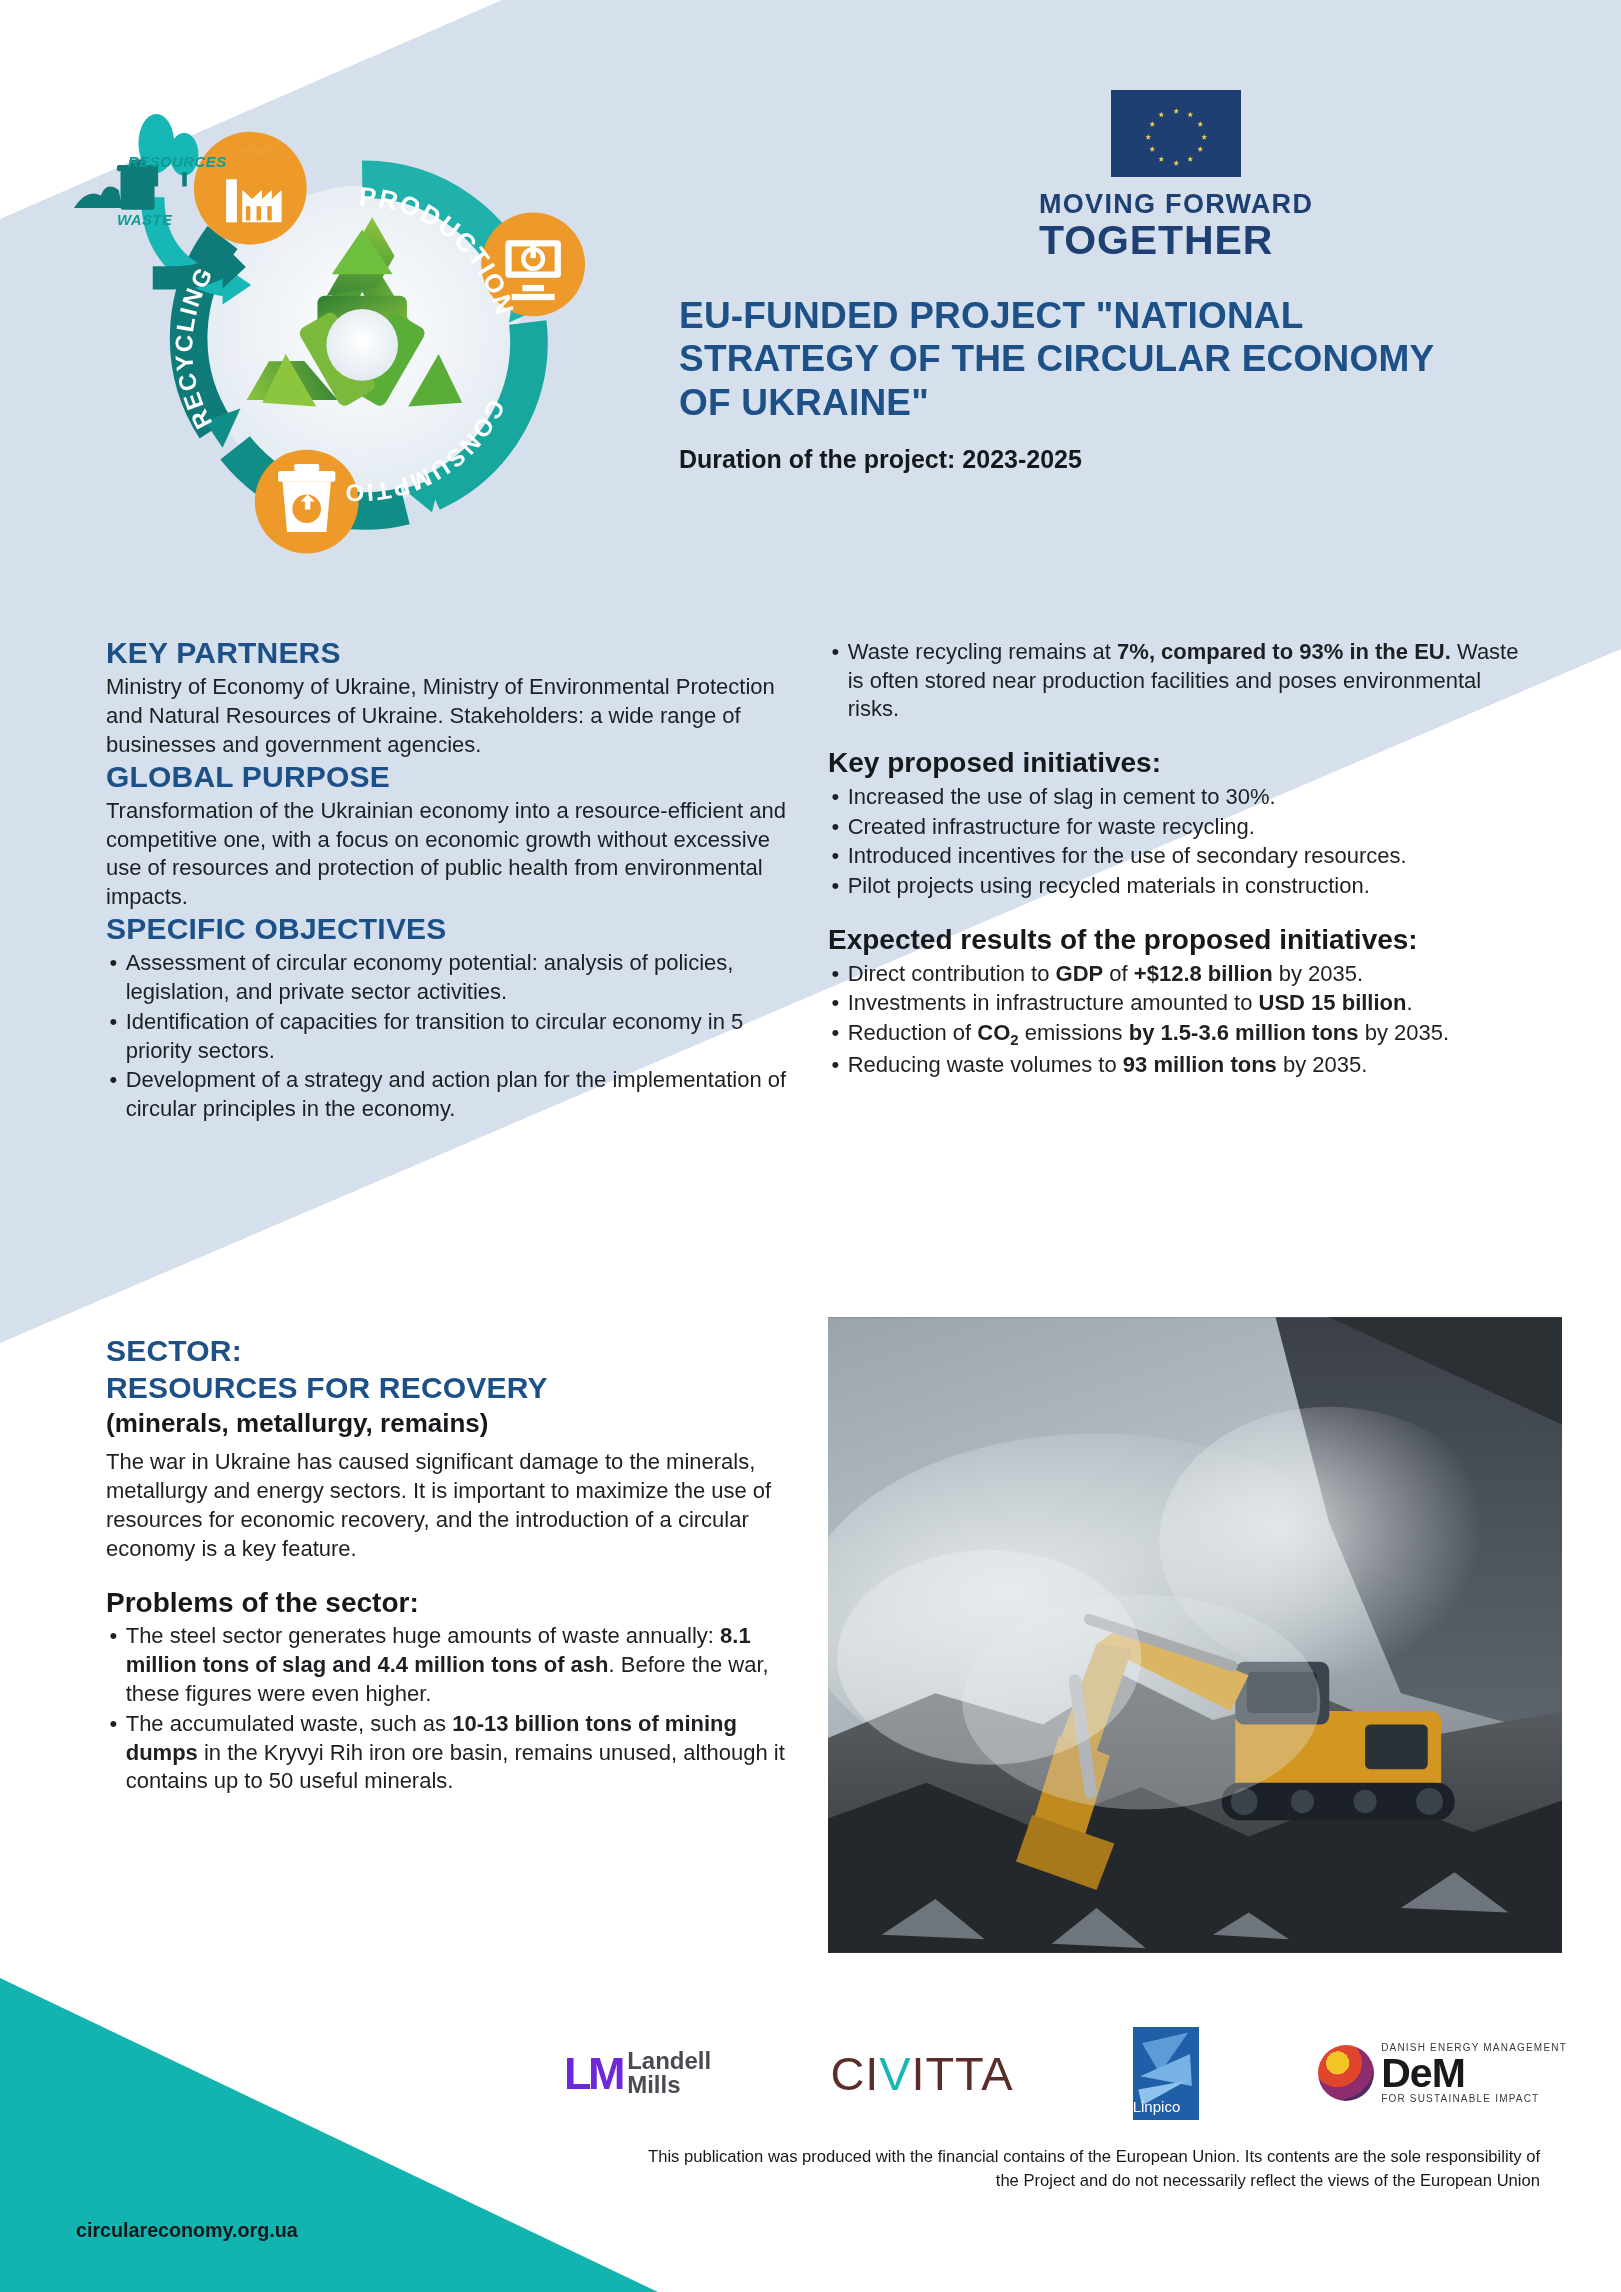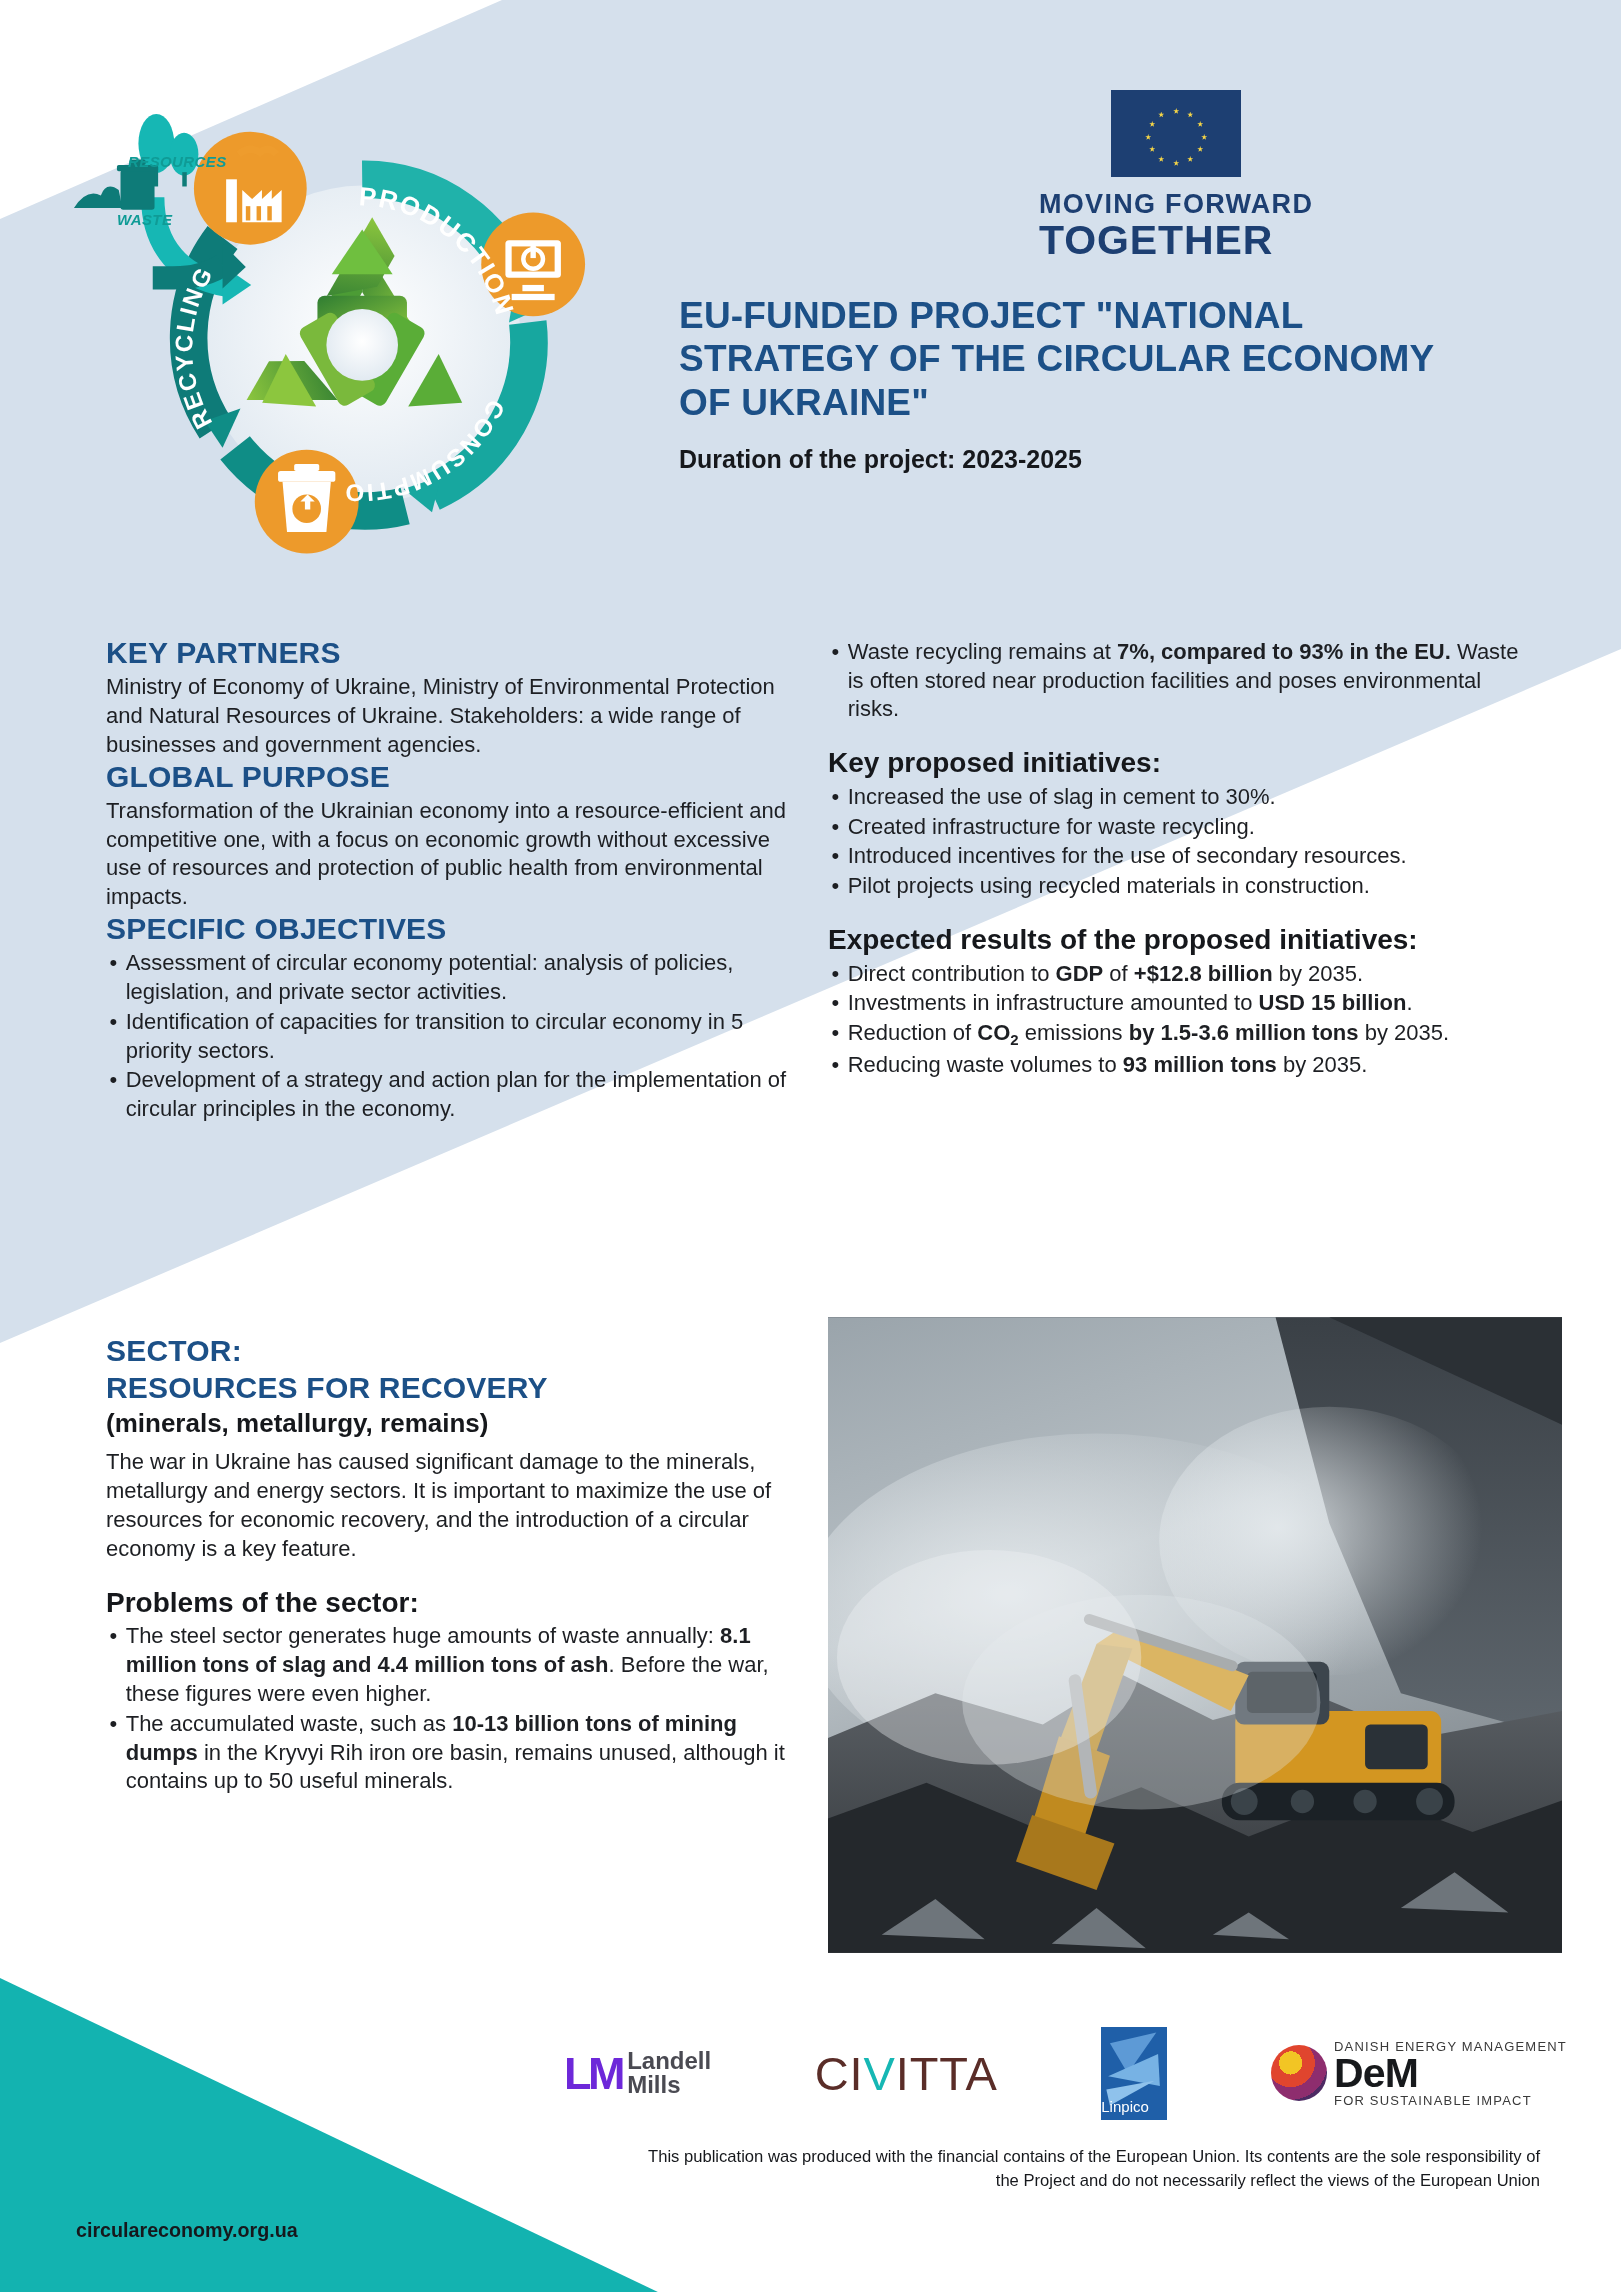--- a/index.html
+++ b/index.html
@@ -61,21 +61,21 @@
   .lm-mark{font-size:45px;font-weight:bold;color:#6d28d9;letter-spacing:-3.6px;line-height:1;}
   .lm-txt{margin-left:5.4px;line-height:1.0;font-weight:bold;font-size:24px;color:#4a4a52;}
   .civitta{font-size:47px;letter-spacing:0.9px;color:#5a2d28;font-weight:500;}
   .civitta .v{color:#16b7b4;}
   .linpico{width:66px;height:93px;background:#1f5fa8;position:relative;overflow:hidden;}
   .linpico .lp-txt{position:absolute;bottom:4.5px;left:0;right:0;text-align:left;color:#fff;font-size:15px;}
   .dem{display:flex;align-items:center;gap:7.2px;}
   .dem-globe{width:56px;height:56px;border-radius:50%;
      background:radial-gradient(circle at 35% 32%,#f2c524 0 22%,#e0452e 22% 46%,#8e2d6e 46% 70%,#4d2a63 70% 100%);}
   .dem-right{line-height:1;}
-  .dem-top,.dem-bot{font-size:13px;letter-spacing:1.2px;color:#3a3a3a;}
+  .dem-top,.dem-bot{font-size:10px;letter-spacing:1.2px;color:#3a3a3a;}
   .dem-word{font-size:41px;font-weight:bold;color:#17191c;letter-spacing:-0.9px;line-height:1;}
 
   
   .site{position:absolute;left:76px;top:2219px;font-size:19.7px;font-weight:bold;color:#16181c;}
   .disclaimer{position:absolute;left:627px;top:2145px;width:913px;text-align:right;font-size:16.6px;line-height:1.45;color:#16181c;}
 </style>
 </head>
 <body>
 
 <div id="page">

